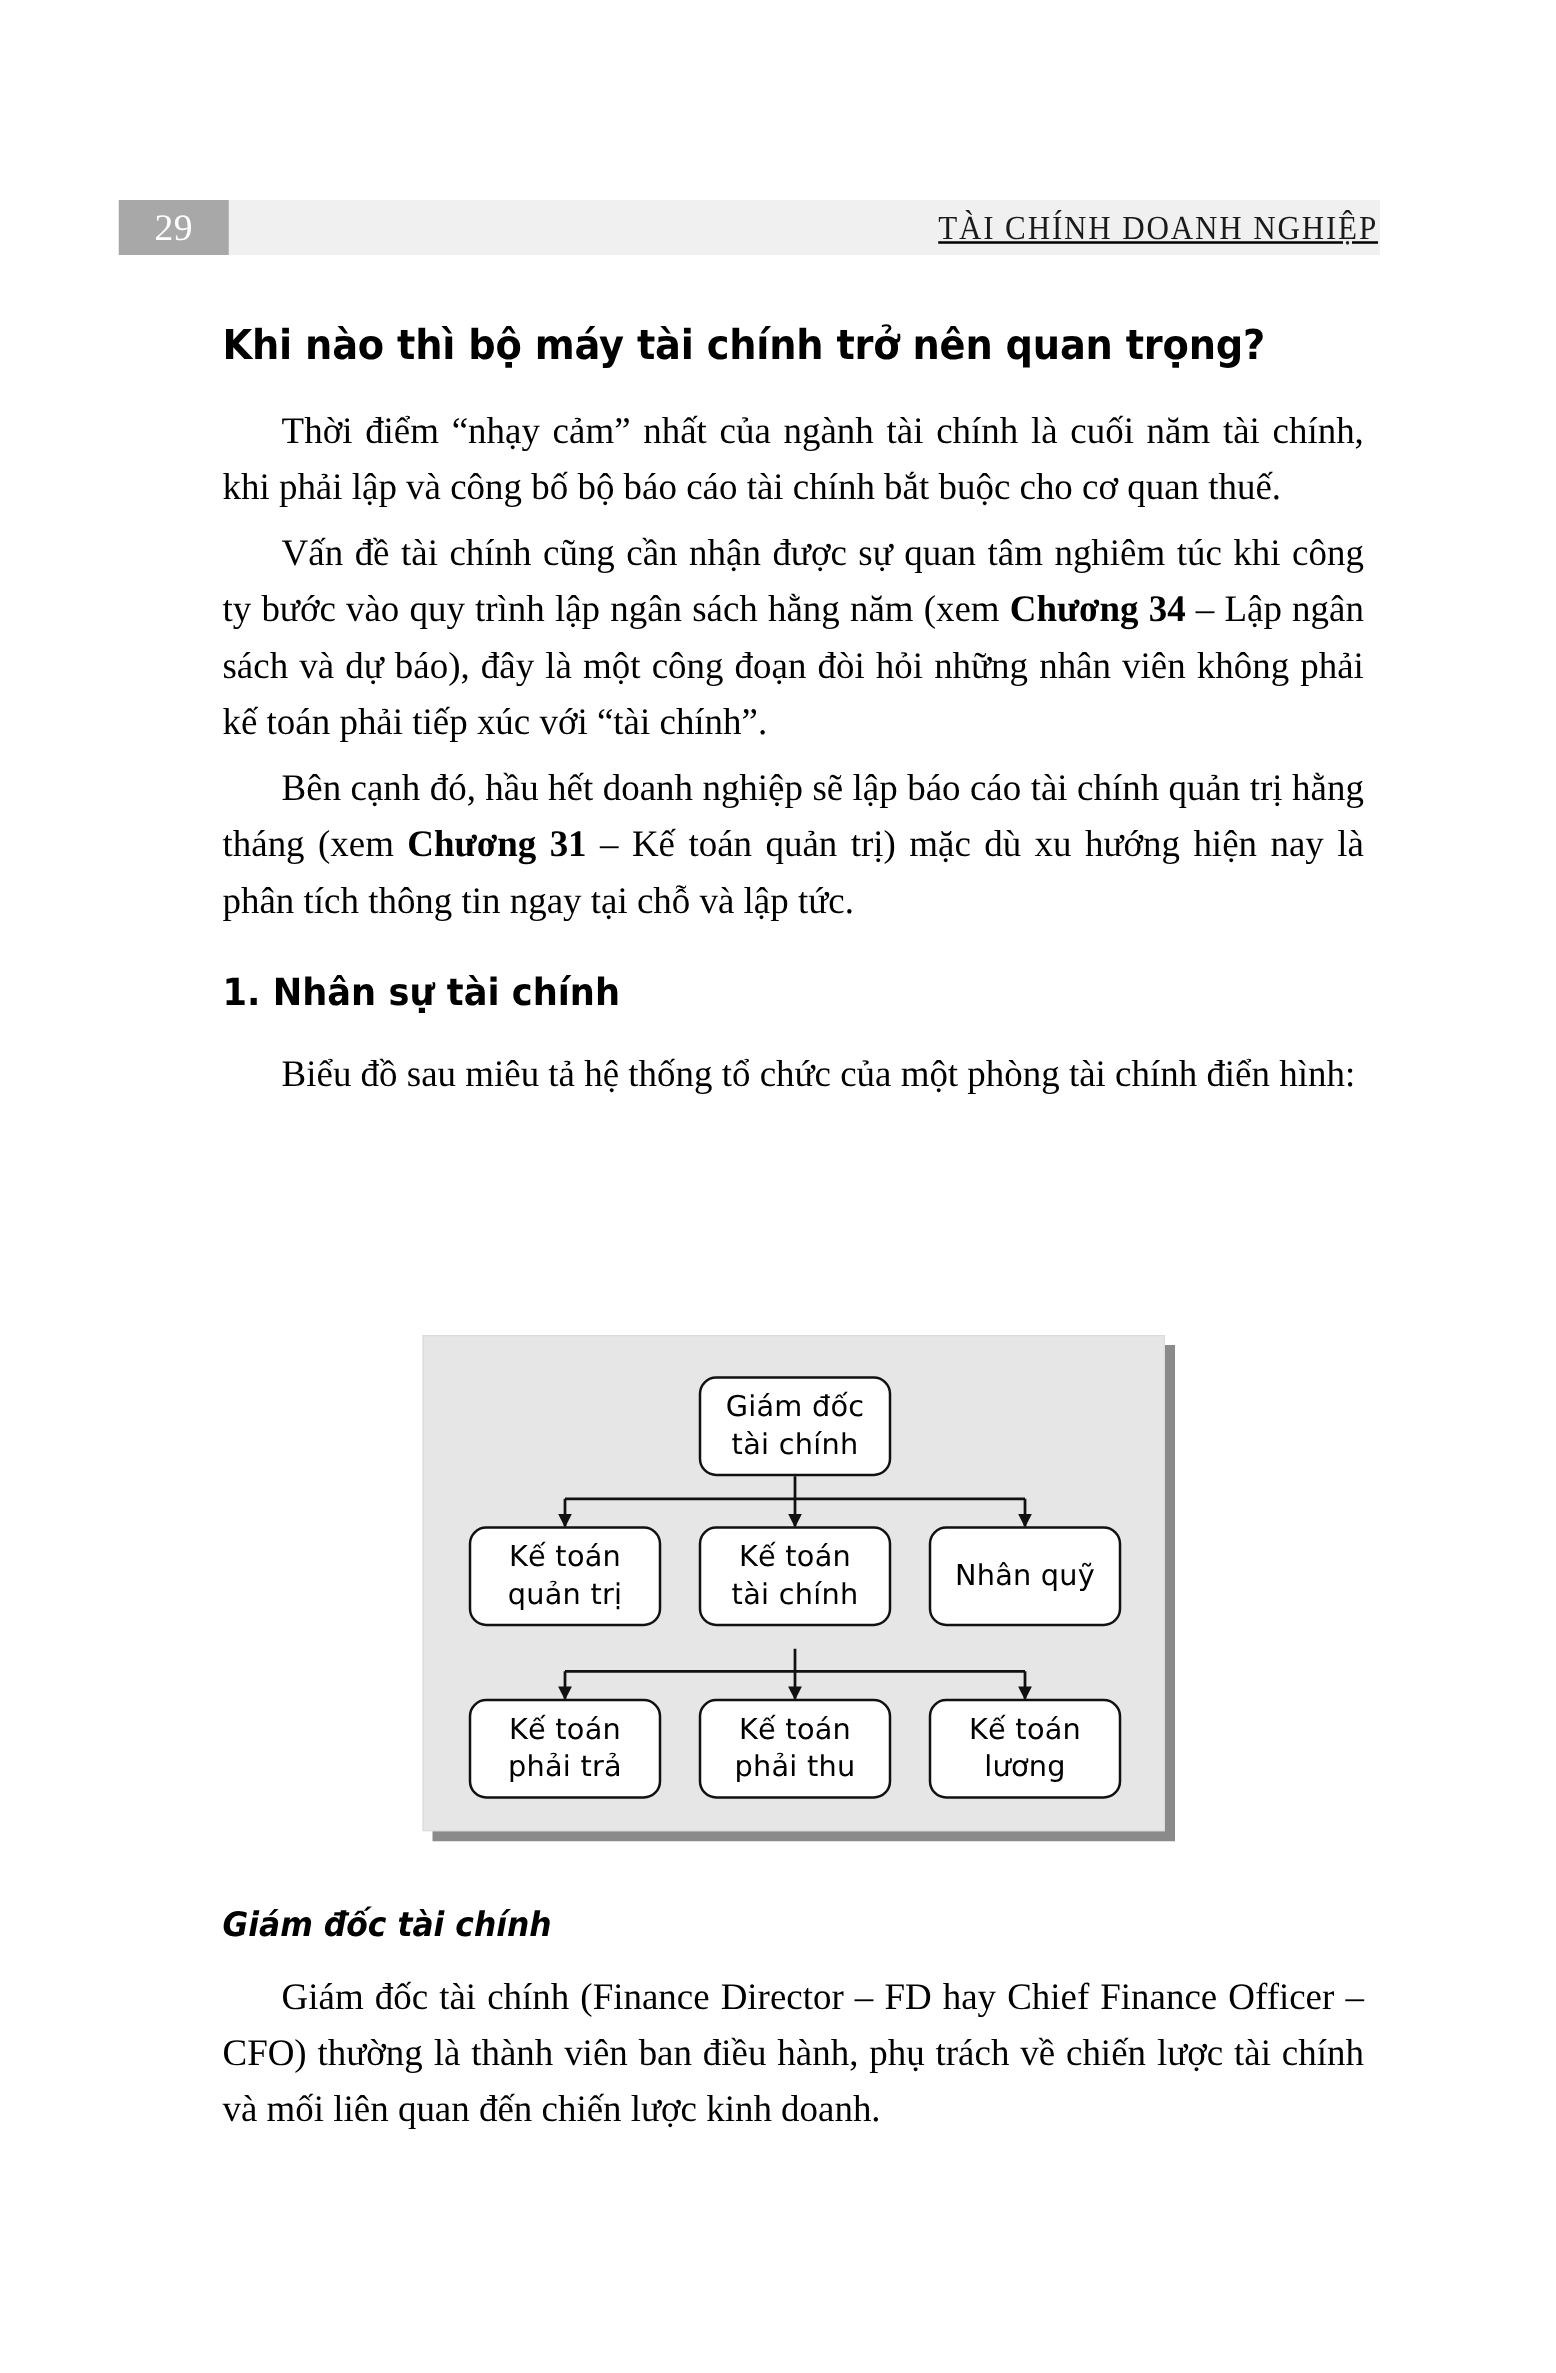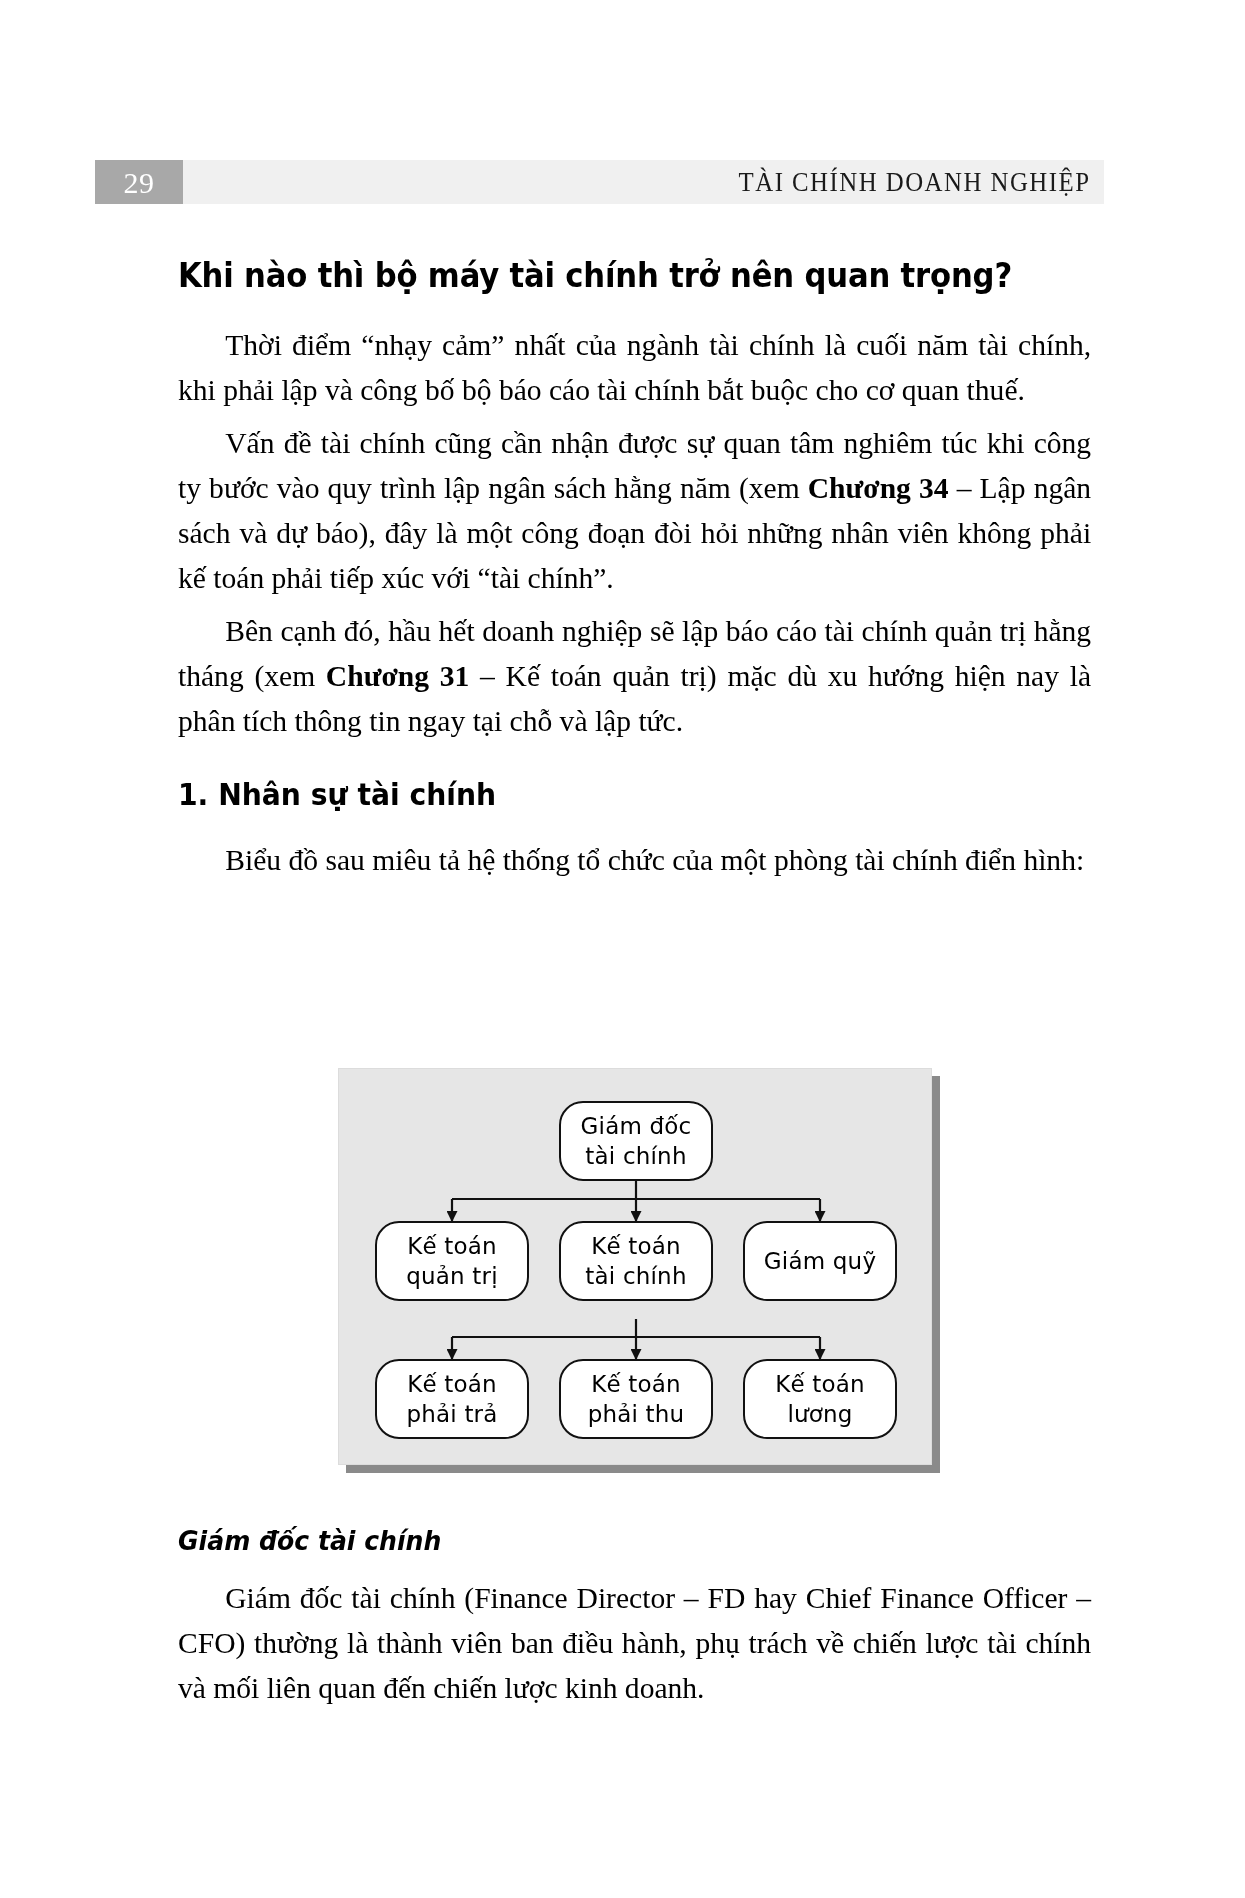--- a/index.html
+++ b/index.html
@@ -42,21 +42,22 @@
     line-height: 1;
     letter-spacing: 0.5px;
     position: relative;
     top: 1px;
   }
   .header-title-wrap {
     flex: 1;
     display: flex;
     align-items: center;
     justify-content: flex-end;
-    padding-right: 14px;
+    padding-right: 2px;
+    text-decoration: underline;
   }
   .header-title {
     font-family: "Liberation Serif", "DejaVu Serif", serif;
     font-size: 27px;
     letter-spacing: 1.6px;
     color: #1a1a1a;
     white-space: nowrap;
     transform: scaleX(0.92);
     transform-origin: right center;
   }
@@ -139,21 +140,21 @@
     height: 397px;
     background: #e6e6e6;
     border: 1px solid #dcdcdc;
   }
   .diagram-panel svg { display: block; }
 
   .node-box {
     position: absolute;
     background: #ffffff;
     border: 2.2px solid #111111;
-    border-radius: 24px;
+    border-radius: 14px;
     display: flex;
     align-items: center;
     justify-content: center;
     text-align: center;
   }
   .node-label {
     font-family: "DejaVu Sans", "Liberation Sans", sans-serif;
     font-size: 23px;
     line-height: 30px;
     color: #000000;
@@ -221,21 +222,21 @@
 
     <div class="node-box" style="left:36px; top:152px; width:154px; height:80px;">
       <div class="node-label">Kế toán
 quản trị</div>
     </div>
     <div class="node-box" style="left:220px; top:152px; width:154px; height:80px;">
       <div class="node-label">Kế toán
 tài chính</div>
     </div>
     <div class="node-box" style="left:404px; top:152px; width:154px; height:80px;">
-      <div class="node-label">Giám quỹ</div>
+      <div class="node-label">Nhân quỹ</div>
     </div>
 
     <div class="node-box" style="left:36px; top:290px; width:154px; height:80px;">
       <div class="node-label">Kế toán
 phải trả</div>
     </div>
     <div class="node-box" style="left:220px; top:290px; width:154px; height:80px;">
       <div class="node-label">Kế toán
 phải thu</div>
     </div>

